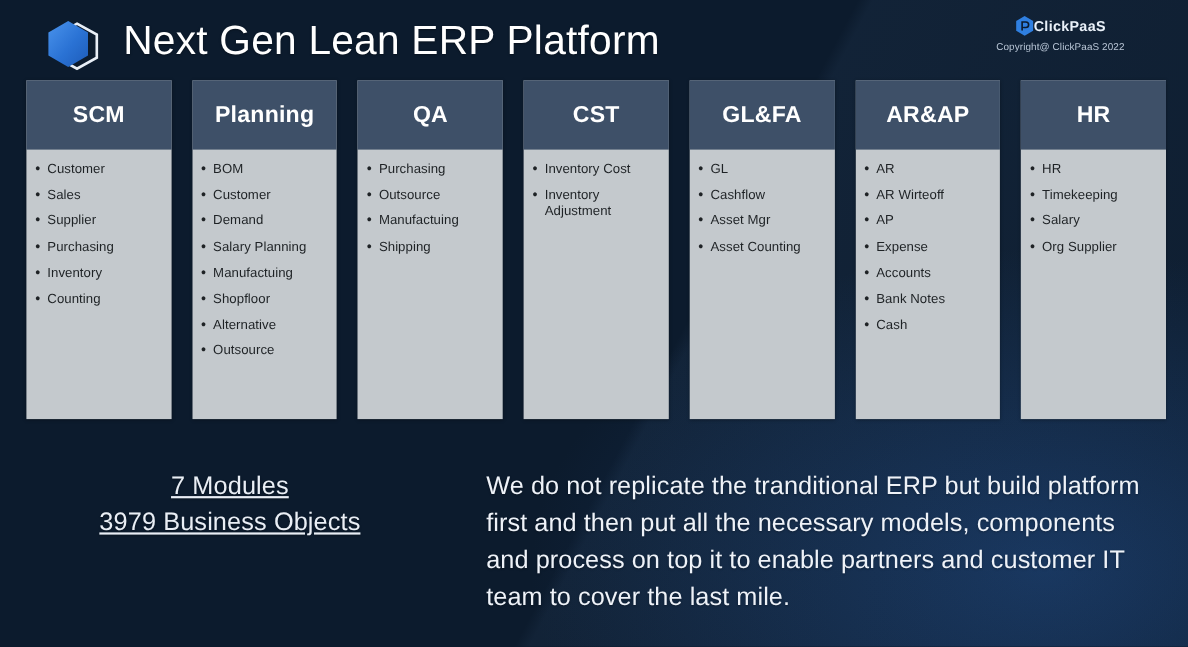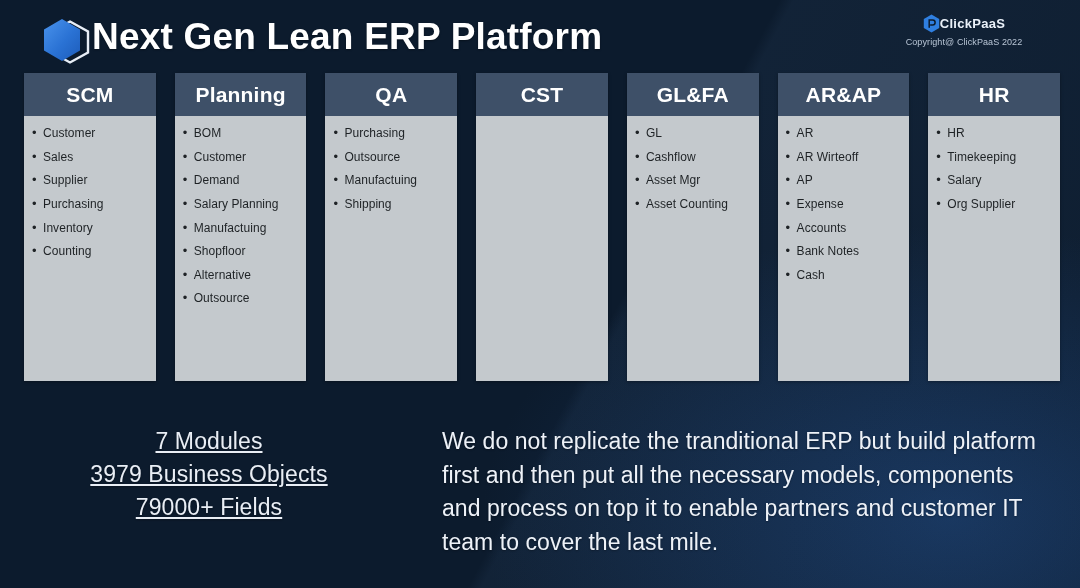--- a/index.html
+++ b/index.html
@@ -36,41 +36,41 @@
   .logo-mark {
     position:absolute; left:38px; top:16px; width:54px; height:50px;
   }
   .hex-outline {
     position:absolute; left:12px; top:4px; width:40px; height:44px;
   }
   .hex-fill {
     position:absolute; left:4px; top:2px; width:40px; height:44px;
   }
   .title {
-    position:absolute; left:92px; top:16px;
-    font-size:37px; font-weight:700; color:#ffffff;
+    position:absolute; left:112px; top:16px;
+    font-size:37px; font-weight:400; color:#ffffff;
     letter-spacing:0.2px; white-space:nowrap;
     text-shadow: 0 1px 2px rgba(0,0,0,0.35);
   }
   .brand { position:absolute; right:16px; top:14px; text-align:center; width:200px; }
   .brand-row { display:flex; align-items:center; justify-content:center; gap:0; }
   .brand-hex { width:17px; height:19px; flex:0 0 auto; }
   .brand-name { font-size:13px; font-weight:700; color:#eaf1f9; letter-spacing:0.3px; }
   .brand-copy { margin-top:4px; font-size:9px; color:#b9c6d6; letter-spacing:0.1px; }
 
   
   .cards { position:absolute; left:24px; top:73px; width:1036px; height:308px; display:flex; gap:19px; }
   .card {
     width:133px; height:308px;
     background:#c4c9cd;
     display:flex; flex-direction:column;
     box-shadow: 0 1px 3px rgba(0,0,0,0.35);
   }
   .card-head {
-    height:43px; background:#3e5068;
+    height:63px; background:#3e5068;
     display:flex; align-items:center; justify-content:center;
     flex:0 0 auto;
   }
   .card-head span {
     color:#ffffff; font-size:21px; font-weight:700; letter-spacing:0.2px;
   }
   .card-body { padding:10px 8px 8px 8px; flex:1 1 auto; }
   .card-body ul { list-style:none; }
   .card-body li {
     font-size:12px; color:#1e2225; line-height:1.22;
@@ -181,20 +181,26 @@
             <li>Outsource</li>
             <li>Manufactuing</li>
             <li>Shipping</li>
           </ul>
         </div>
       </div>
       <div class="card">
         <div class="card-head">
           <span>CST</span>
         </div>
+        <div class="card-body">
+          <ul>
+            <li>Inventory Cost</li>
+            <li>Inventory Adjustment</li>
+          </ul>
+        </div>
       </div>
       <div class="card">
         <div class="card-head">
           <span>GL&amp;FA</span>
         </div>
         <div class="card-body">
           <ul>
             <li>GL</li>
             <li>Cashflow</li>
             <li>Asset Mgr</li>
@@ -229,16 +235,15 @@
             <li>Salary</li>
             <li>Org Supplier</li>
           </ul>
         </div>
       </div>
     </div>
 
   <div class="stats" id="stats">
       <div>7 Modules</div>
       <div>3979 Business Objects</div>
-      <div>79000+ Fields</div>
     </div>
   <div class="blurb">We do not replicate the tranditional ERP but build platform first and then put all the necessary models, components and process on top it to enable partners and customer IT team to cover the last mile.</div>
 </div>
 
 </body></html>

